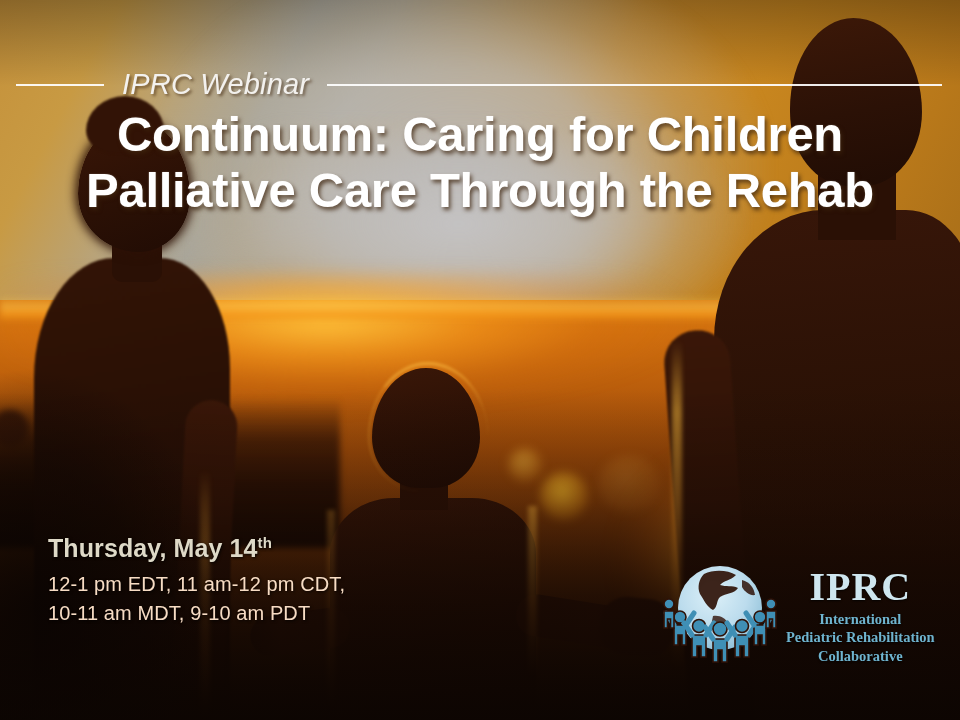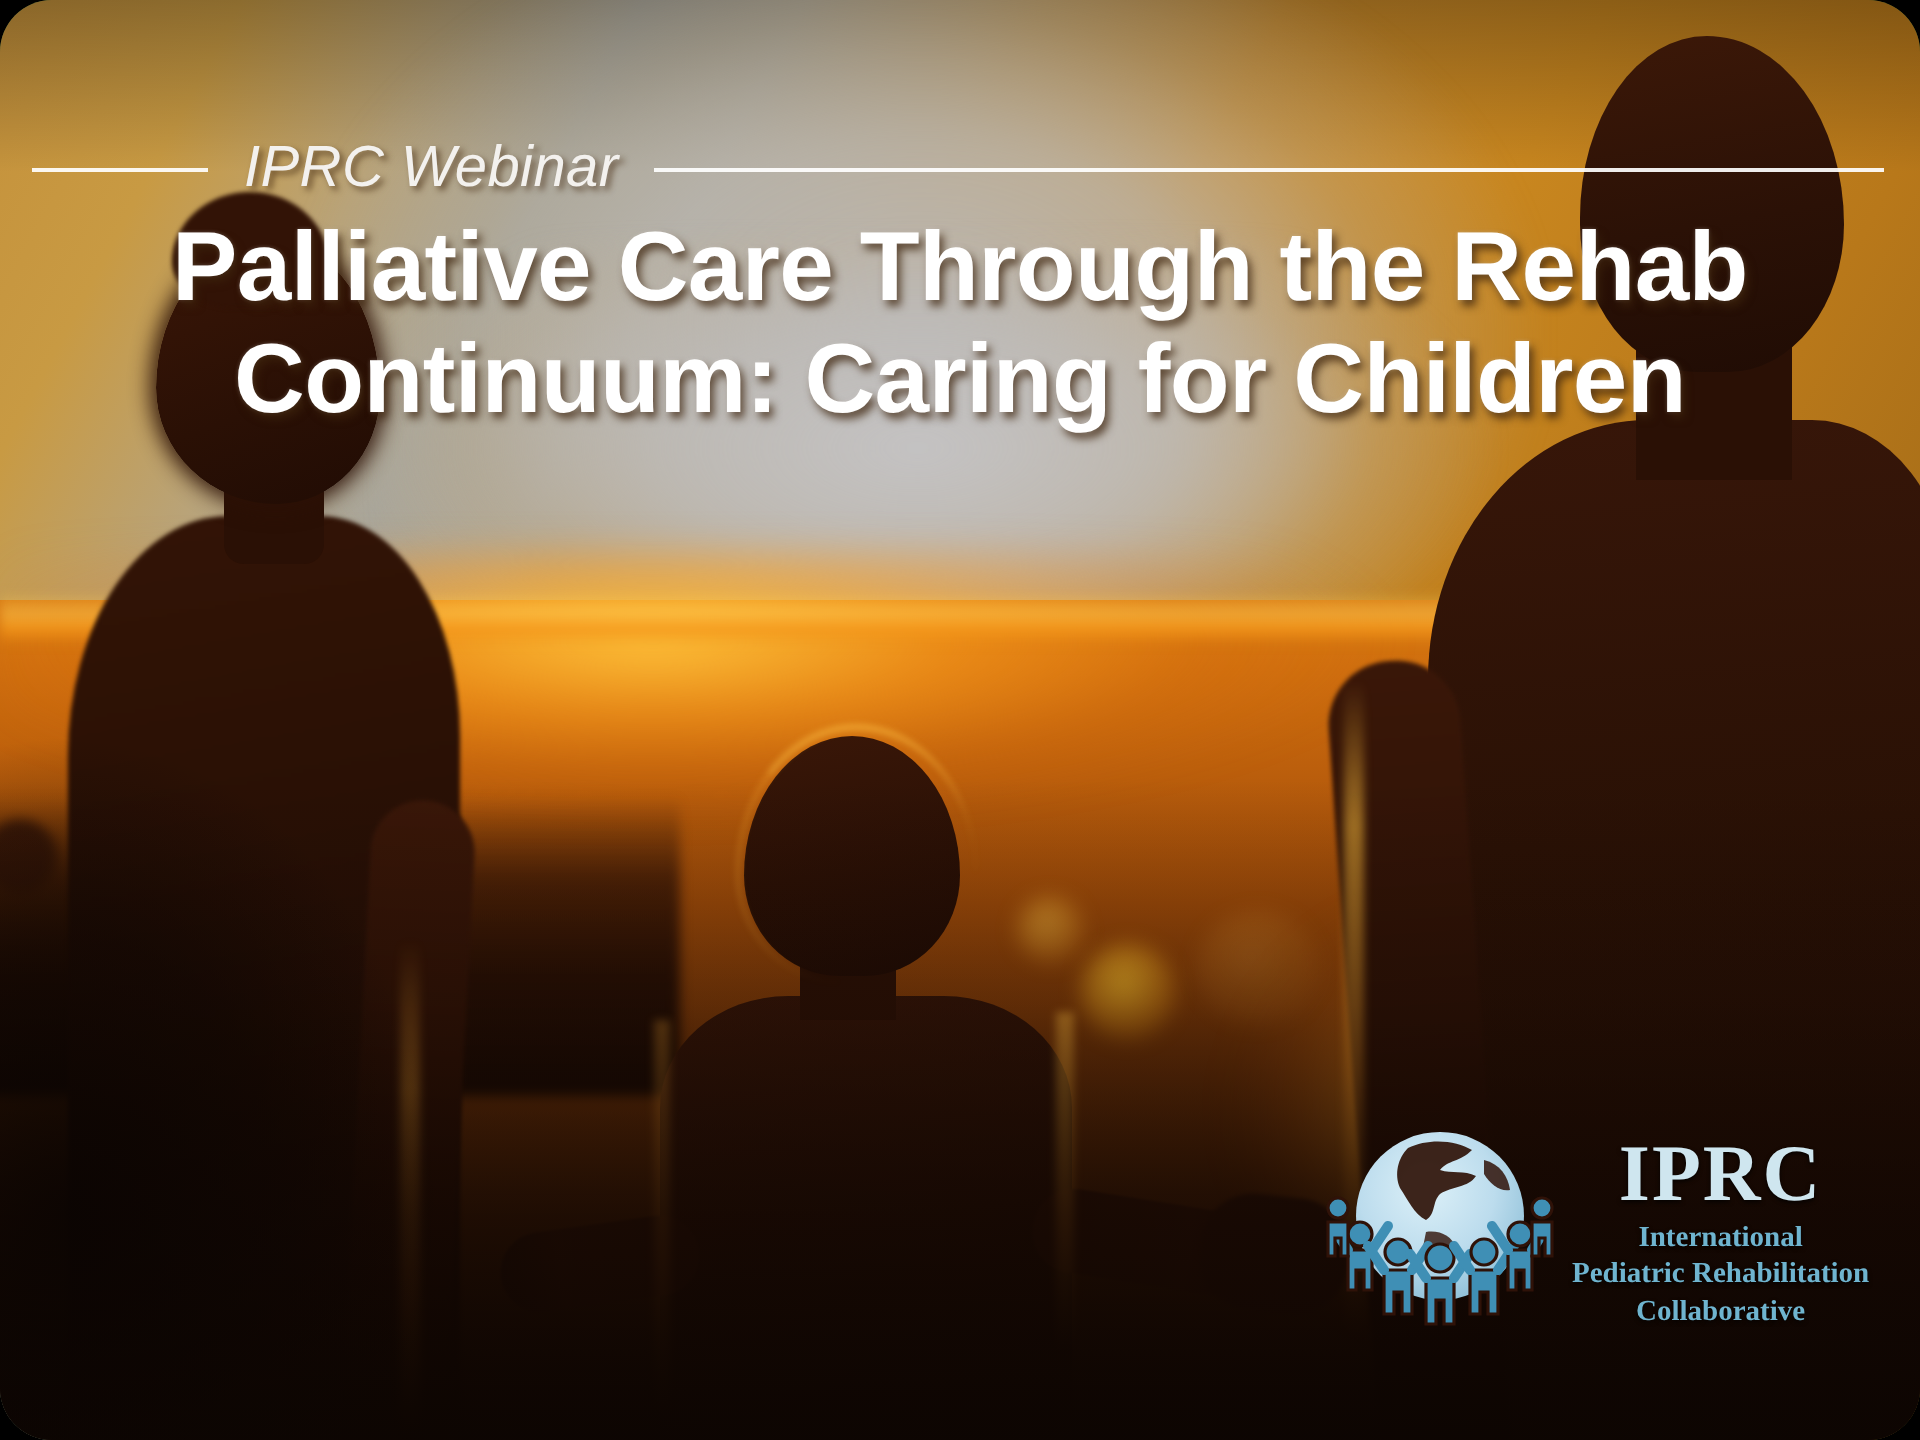--- a/index.html
+++ b/index.html
@@ -10,21 +10,20 @@
   body {
     font-family: "Liberation Sans", sans-serif;
   }
 
   #slide {
     position: relative;
     width: 960px;
     height: 720px;
     overflow: hidden;
     background: #14532d;
-    border-radius: 26px;
   }
 
   
   .photo { position: absolute; inset: 0; overflow: hidden; }
 
   
   .sky {
     position: absolute; inset: 0;
     background:
       linear-gradient(to bottom,
@@ -432,24 +431,29 @@
 
   <div class="content">
 
     <div class="kicker-row">
       <div class="rule left"></div>
       <div class="kicker">IPRC Webinar</div>
       <div class="rule right"></div>
     </div>
 
     <div class="title">
+      <span class="tline">Continuum: Caring for Children</span>
       <span class="tline">Palliative Care Through the Rehab</span>
-      <span class="tline">Continuum: Caring for Children</span>
     </div>
 
+    <div class="date-block">
+      <div class="date-line"><span>Thursday, May 14</span><sup>th</sup></div>
+      <div class="time-line">12-1 pm EDT, 11 am-12 pm CDT,</div>
+      <div class="time-line">10-11 am MDT, 9-10 am PDT</div>
+    </div>
 
     <div class="logo">
       <div class="logo-mark">
         <svg width="124" height="112" viewBox="0 0 124 112" aria-hidden="true">
           <defs>
             <radialGradient id="globeG" cx="42%" cy="34%" r="70%">
               <stop offset="0%" stop-color="#dcf0f8"></stop>
               <stop offset="58%" stop-color="#bcdced"></stop>
               <stop offset="100%" stop-color="#8fc0d8"></stop>
             </radialGradient>

